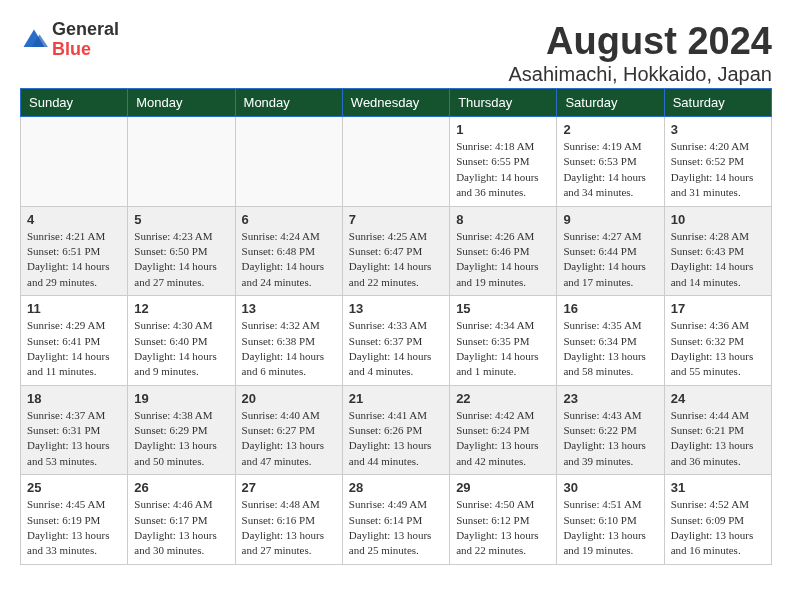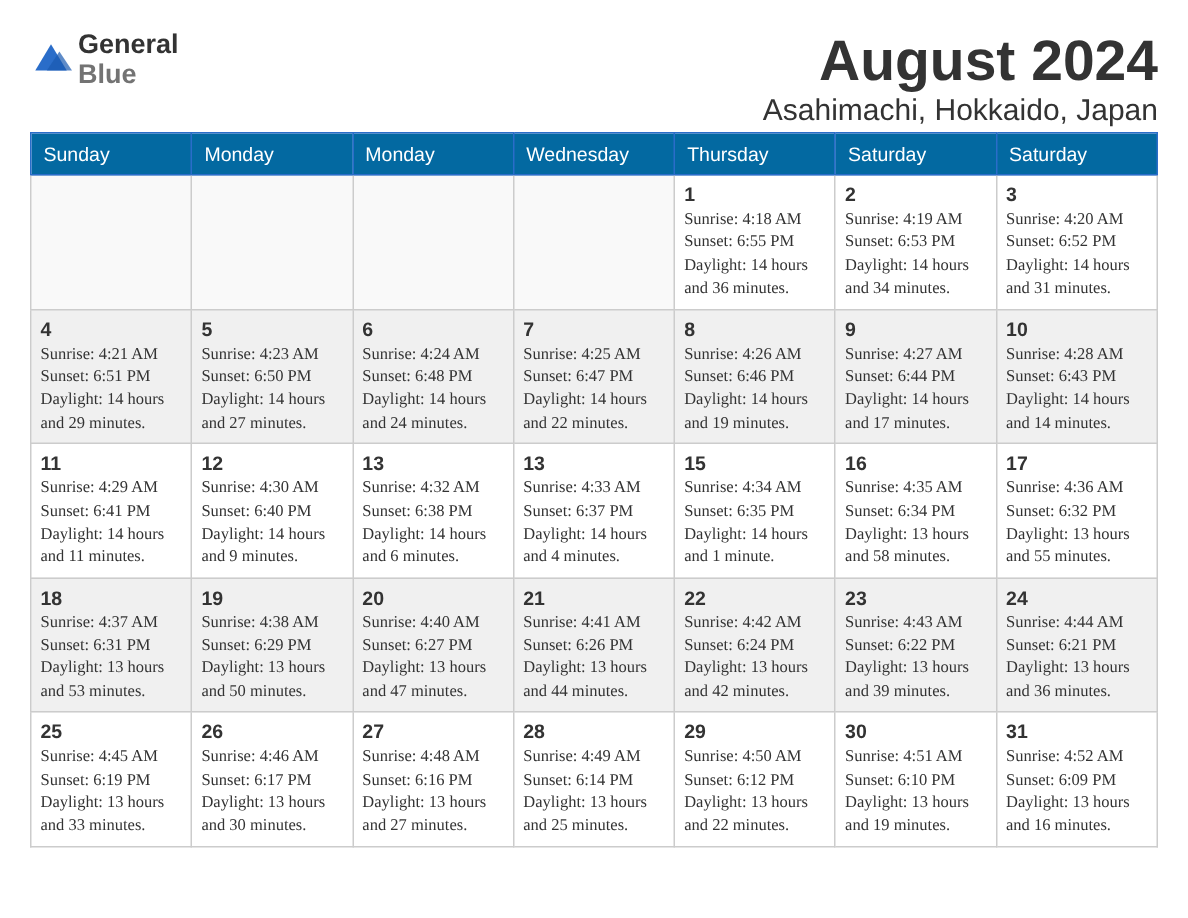--- a/index.html
+++ b/index.html
@@ -20,21 +20,21 @@
       display: flex;
       align-items: center;
       gap: 4px;
     }
     .logo-text {
       font-size: 18px;
       font-weight: bold;
       line-height: 1.1;
     }
     .logo-general { color: #333; }
-    .logo-blue { color: #737373; }
+    .logo-blue { color: #ef4444; }
     .logo-icon {
       width: 28px;
       height: 28px;
     }
     .title-area {
       text-align: right;
     }
     .month-title {
       font-size: 38px;
       font-weight: bold;
@@ -43,21 +43,21 @@
     .location {
       font-size: 20px;
       color: #333;
     }
     .calendar {
       width: 100%;
       border-collapse: collapse;
       font-size: 11px;
     }
     .calendar th {
-      background: #0369a1;
+      background: #14532d;
       color: #fff;
       text-align: left;
       padding: 6px 8px;
       font-size: 13px;
       font-weight: normal;
       border: 1px solid #2a6dc9;
     }
     .calendar td {
       border: 1px solid #ccc;
       vertical-align: top;

